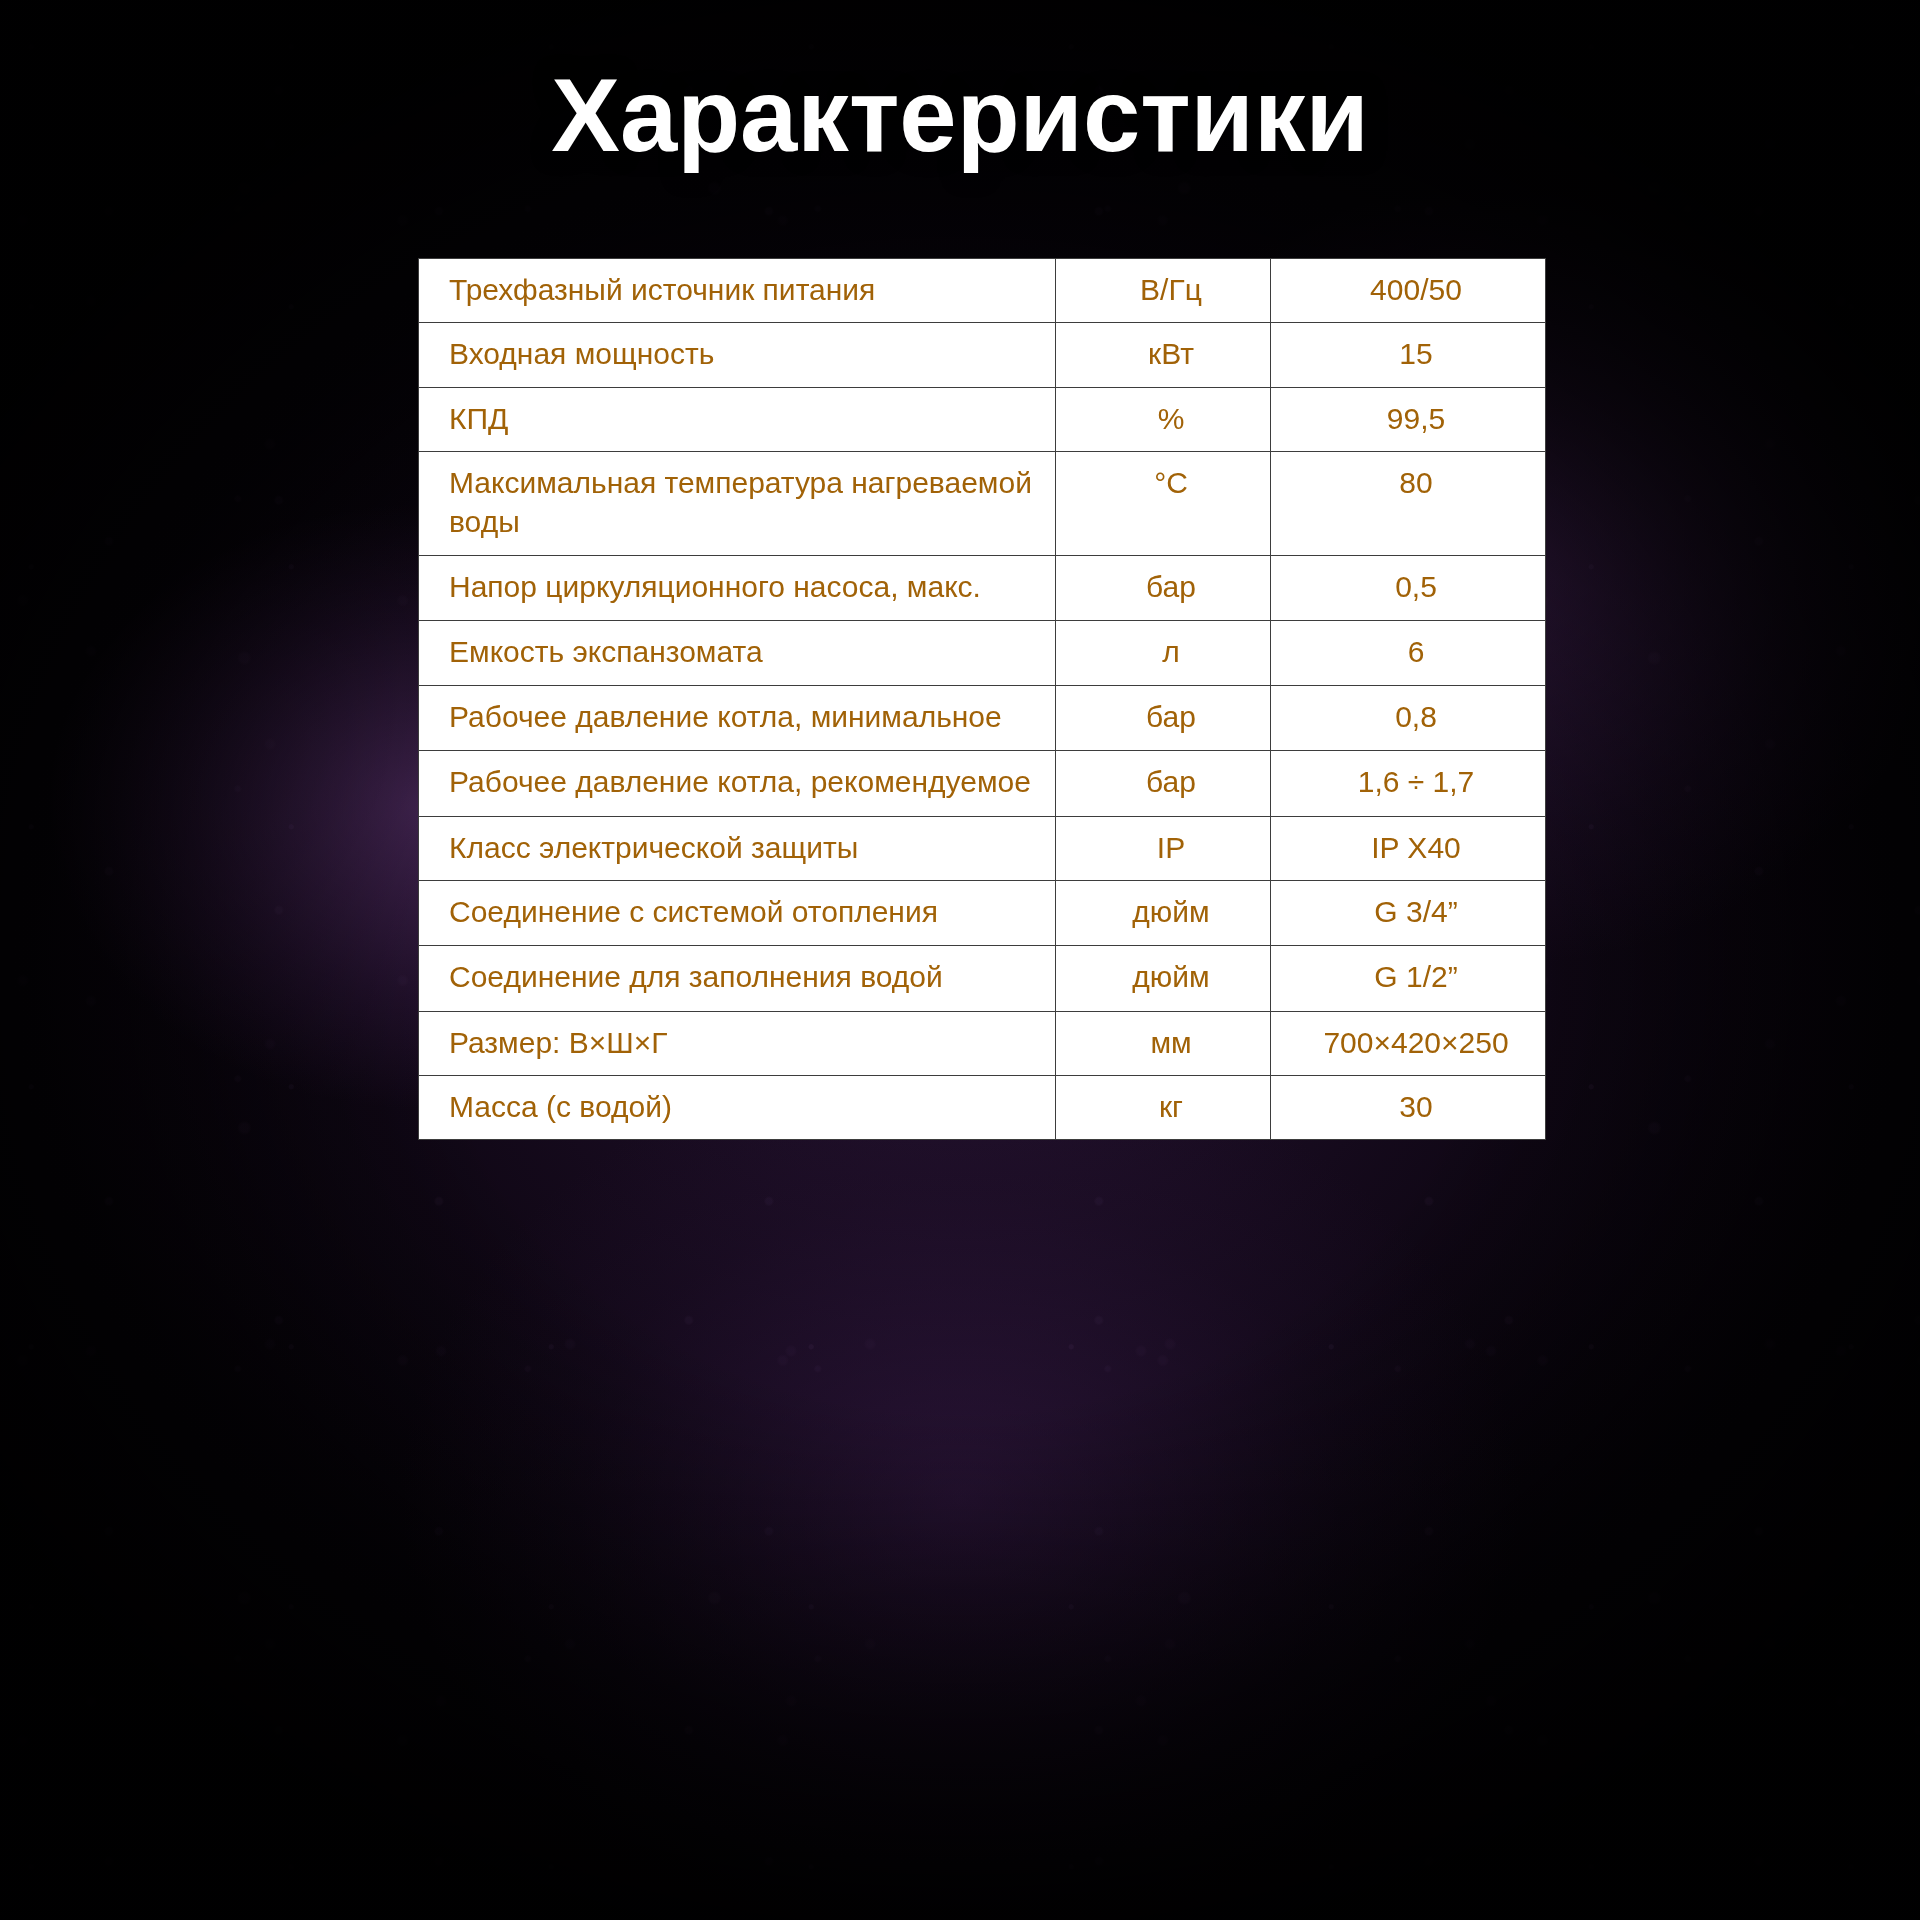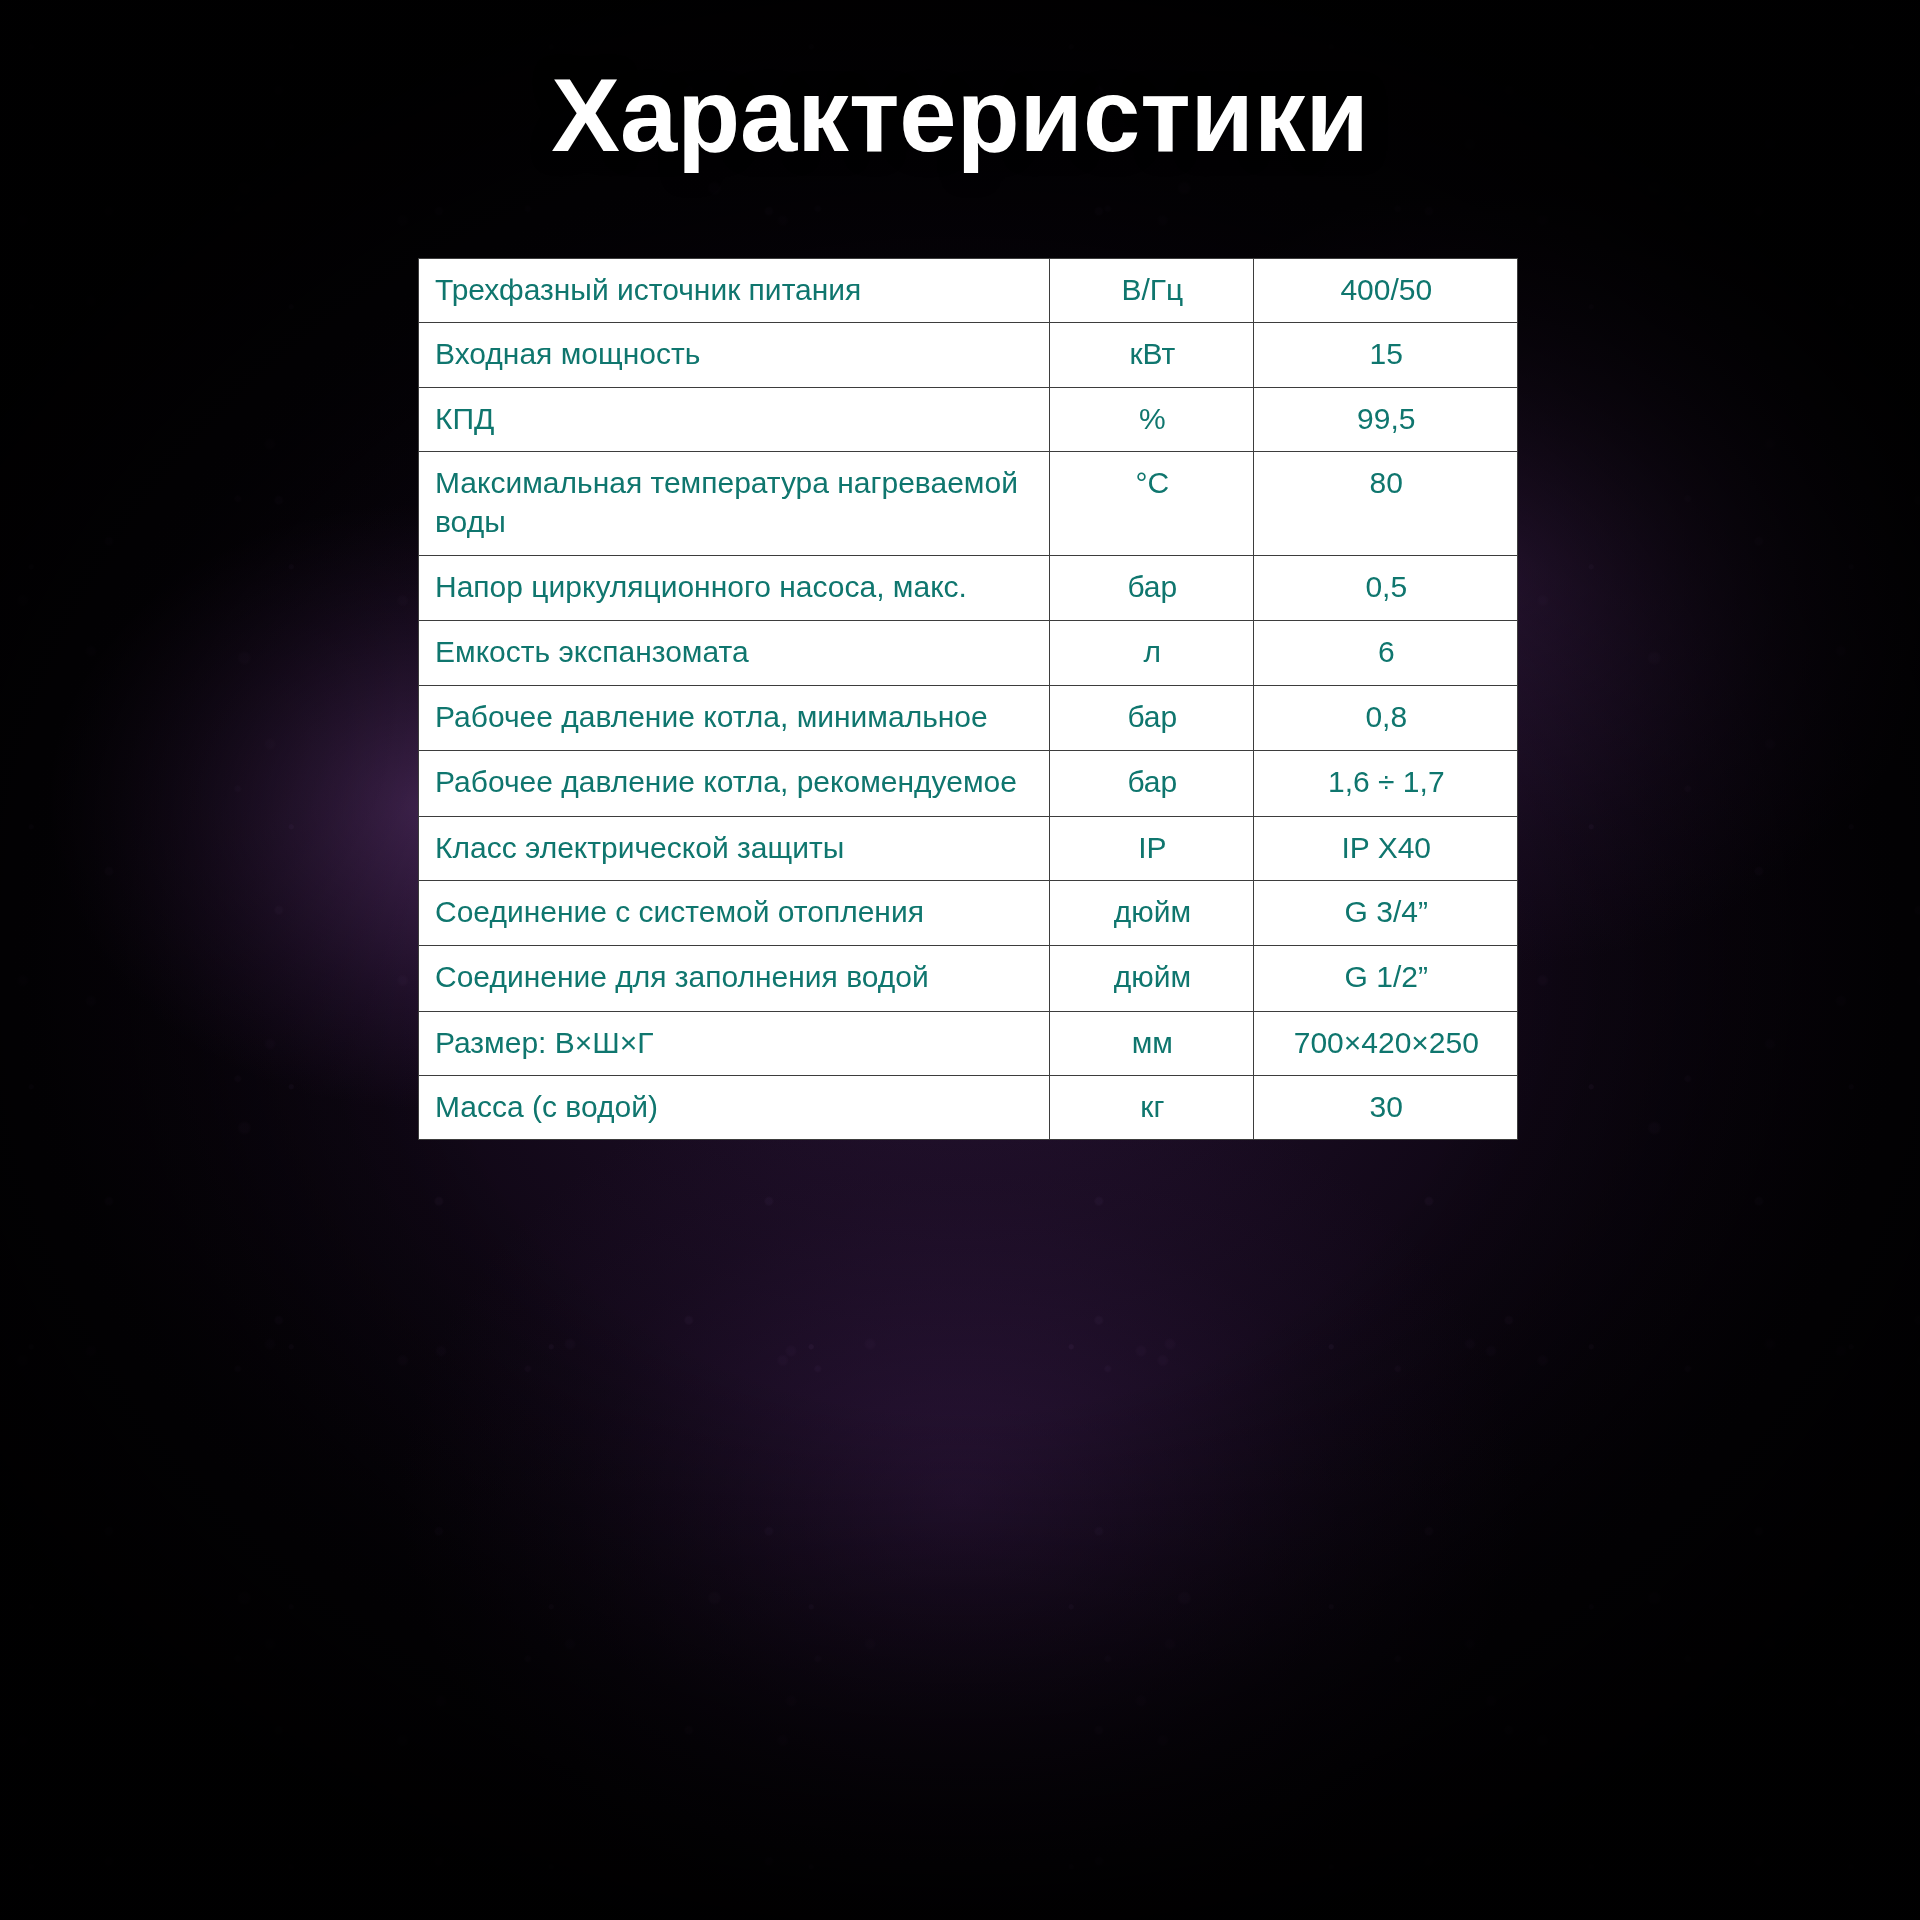--- a/index.html
+++ b/index.html
@@ -75,25 +75,25 @@
     background: #ffffff;
   }
   table.spec {
     width: 100%;
     border-collapse: collapse;
     background: #ffffff;
     table-layout: fixed;
   }
   table.spec td {
     border: 1px solid #3d3d3d;
-    color: #0f766e;
+    color: #a16207;
     font-size: 30px;
     line-height: 1.28;
     vertical-align: top;
-    padding: 12px 14px 13px 16px;
+    padding: 12px 14px 13px 30px;
     font-family: "Liberation Sans", sans-serif;
   }
   td.c-name {
     width: 592px;
     text-align: left;
   }
   td.c-unit {
     width: 170px;
     text-align: center;
   }

